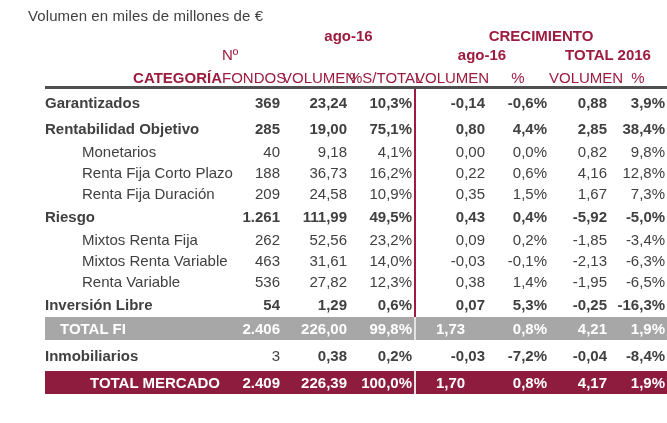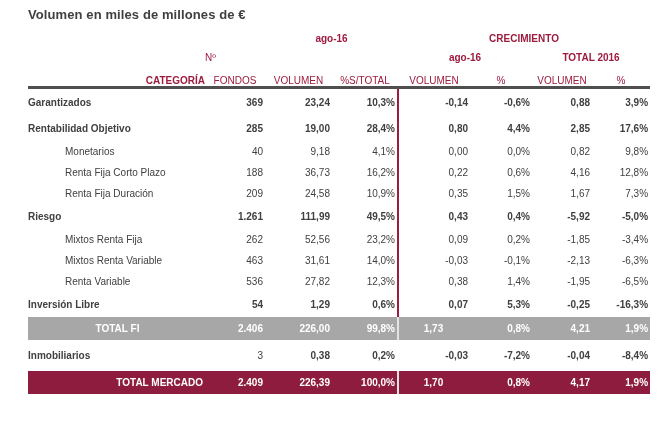--- a/index.html
+++ b/index.html
@@ -15,33 +15,32 @@
   .page {
     width: 667px;
     height: 423px;
     position: relative;
     background: #ffffff;
   }
   .title {
     position: absolute;
     left: 28px;
     top: 7px;
-    font-size: 13px;
+    font-size: 15px;
     color: #404040;
     letter-spacing: 0.1px;
-    font-weight: bold;
   }
   table.report {
     position: absolute;
-    left: 28px;
+    left: 45px;
     top: 26px;
     width: 622px;
     border-collapse: collapse;
     table-layout: fixed;
-    font-size: 10px;
+    font-size: 15px;
     color: #404040;
   }
   col.c1 { width: 177px; }
   col.c2 { width: 60px; }
   col.c3 { width: 67px; }
   col.c4 { width: 66px; }
   col.c5 { width: 72px; }
   col.c6 { width: 62px; }
   col.c7 { width: 60px; }
   col.c8 { width: 58px; }
@@ -77,21 +76,21 @@
   tbody tr:first-child td { height: 27px; }
   tr.row-sub td { height: 21px; font-weight: normal; }
   tr.row-sub .c-label { padding-left: 37px; }
 
   tr.row-total-fi td {
     background: #a7a7a7;
     color: #ffffff;
     font-weight: bold;
     height: 23px;
   }
-  tr.row-total-fi .c-label { padding-left: 4px; text-align: center; }
+  tr.row-total-fi .c-label { padding-left: 15px; }
 
   tr.row-inmobiliarios td { height: 31px; font-weight: bold; }
   tr.row-inmobiliarios td.reg { font-weight: normal; }
 
   tr.row-total-mercado td {
     background: #8e1c3f;
     color: #ffffff;
     font-weight: bold;
     height: 23px;
   }
@@ -148,25 +147,25 @@
           <td class="c-num">10,3%</td>
           <td class="c-num sep">-0,14</td>
           <td class="c-num">-0,6%</td>
           <td class="c-num">0,88</td>
           <td class="c-num">3,9%</td>
         </tr>
         <tr class="row-major">
           <td class="c-label">Rentabilidad Objetivo</td>
           <td class="c-num">285</td>
           <td class="c-num">19,00</td>
-          <td class="c-num">28,4%</td>
+          <td class="c-num">75,1%</td>
           <td class="c-num sep">0,80</td>
           <td class="c-num">4,4%</td>
           <td class="c-num">2,85</td>
-          <td class="c-num">17,6%</td>
+          <td class="c-num">38,4%</td>
         </tr>
         <tr class="row-sub">
           <td class="c-label">Monetarios</td>
           <td class="c-num">40</td>
           <td class="c-num">9,18</td>
           <td class="c-num">4,1%</td>
           <td class="c-num sep">0,00</td>
           <td class="c-num">0,0%</td>
           <td class="c-num">0,82</td>
           <td class="c-num">9,8%</td>

